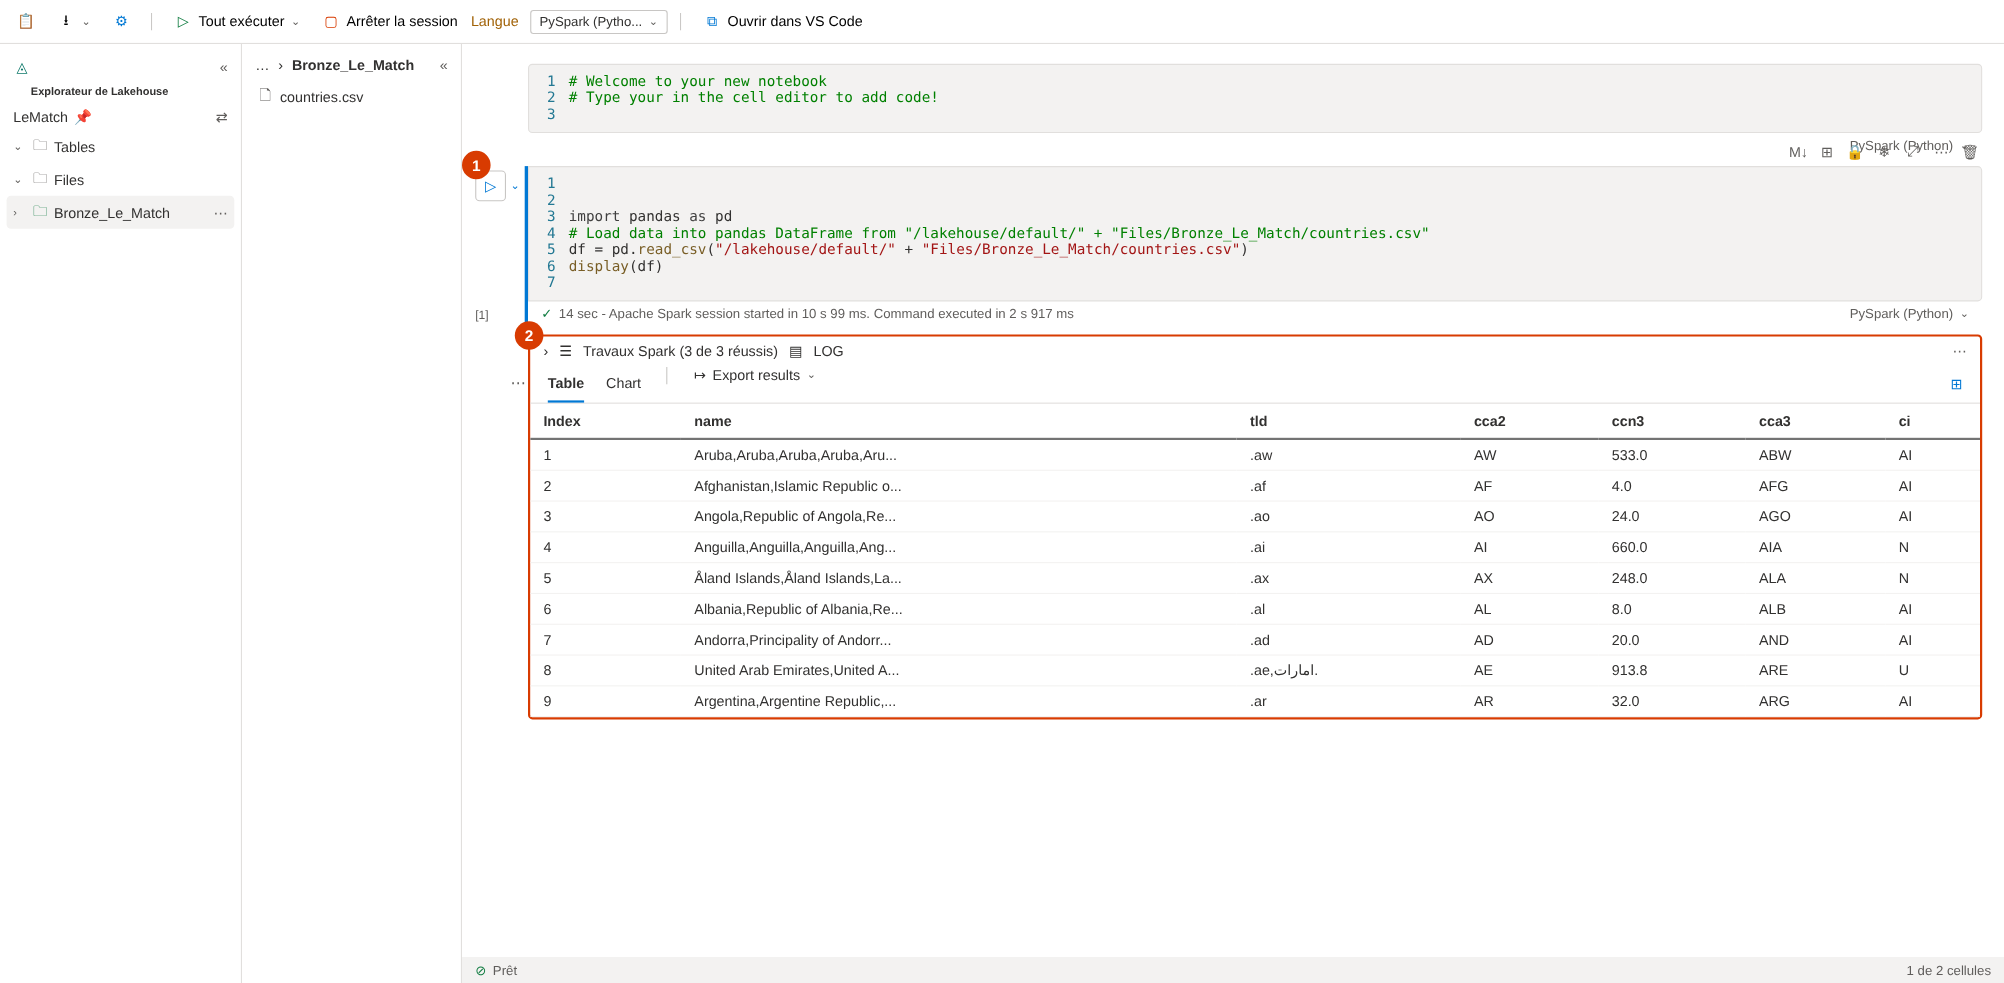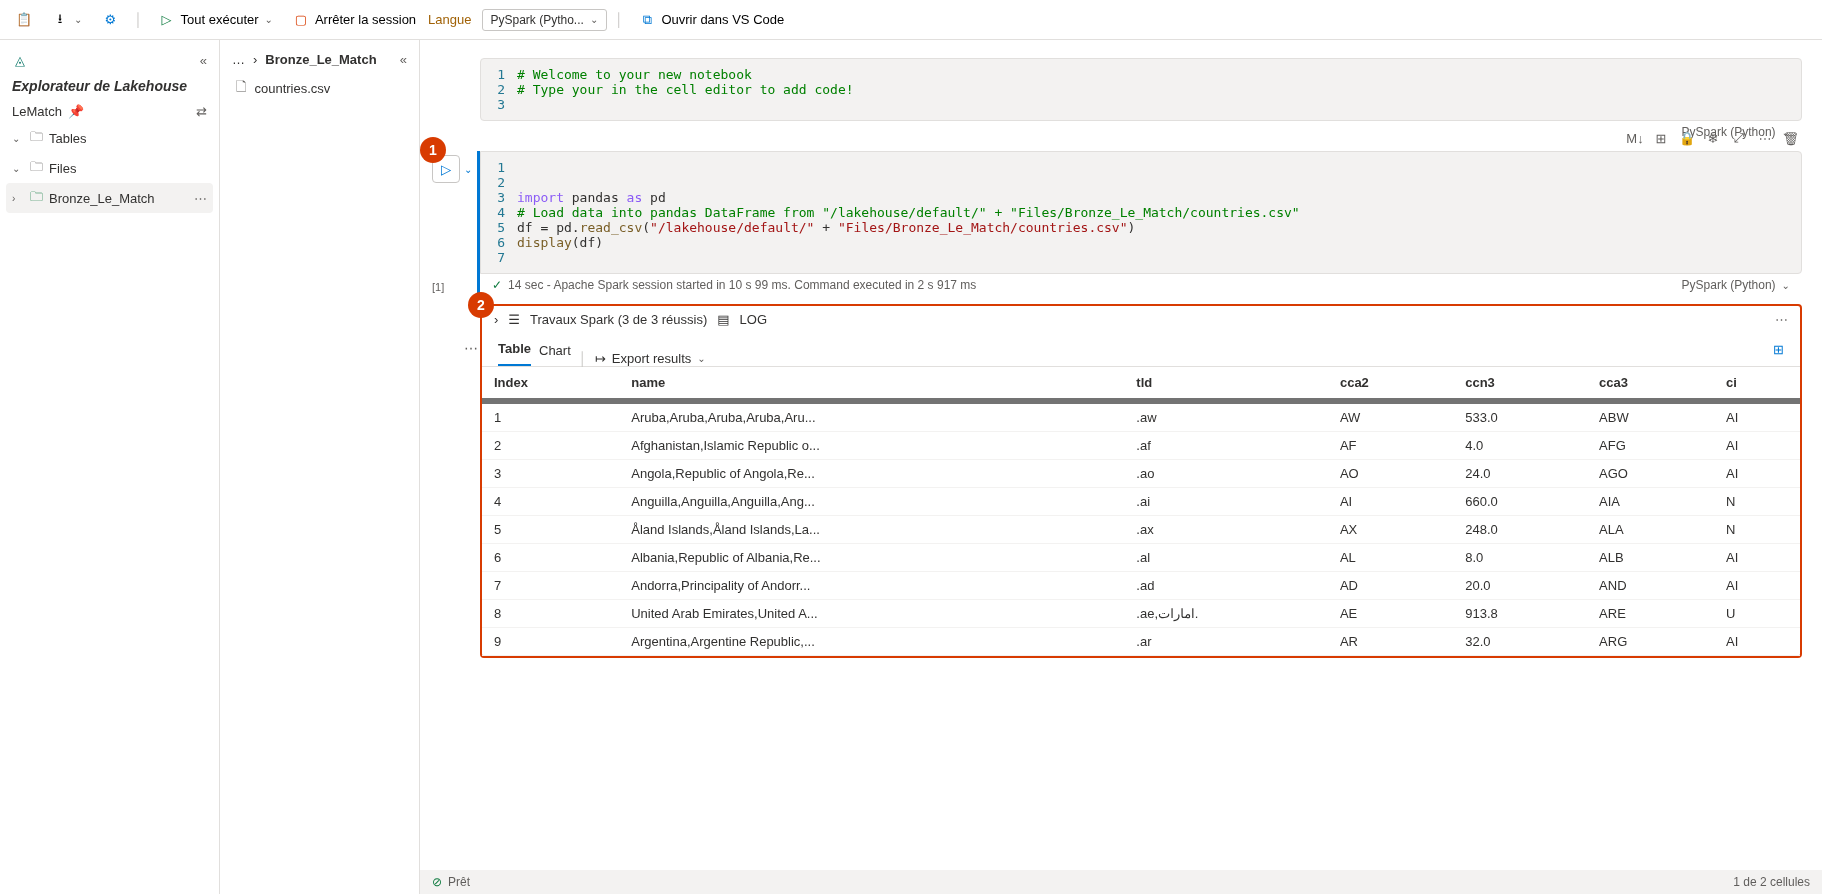--- a/index.html
+++ b/index.html
@@ -13,21 +13,21 @@
     .dropdown-box { border: 1px solid #c8c6c4; padding: 3px 8px; border-radius: 3px; display: flex; align-items: center; gap: 6px; font-size: 12px; min-width: 100px; }
     .icon { width: 16px; height: 16px; display: inline-flex; align-items: center; justify-content: center; }
     .chevron-down { font-size: 10px; color: #605e5c; }
     
     
     .main { display: flex; height: calc(100vh - 40px); }
     
     
     .sidebar-left { width: 220px; border-right: 1px solid #e1dfdd; display: flex; flex-direction: column; padding: 8px 0; }
     .sb-header-row { display: flex; align-items: center; justify-content: space-between; padding: 4px 12px; }
-    .sb-title { font-weight: 600; font-size: 14px; padding: 6px 12px; font-style: italic; }
+    .sb-title { font-weight: 600; font-size: 10px; padding: 6px 28px; }
     .sb-sub { display: flex; align-items: flex-start; justify-content: space-between; padding: 4px 12px; }
     .sb-sub-left { display: flex; align-items: center; gap: 6px; }
     .tree-item { display: flex; align-items: center; gap: 6px; padding: 4px 12px; cursor: pointer; }
     .tree-item.selected { background: #f3f2f1; border-radius: 4px; margin: 0 6px; padding: 4px 6px; justify-content: space-between; }
     .tree-item.selected .tree-left { display: flex; align-items: center; gap: 6px; }
     .chevron { font-size: 10px; color: #605e5c; width: 12px; }
     .folder-icon { color: #605e5c; }
     .pin-icon { color: #605e5c; }
     .swap-icon { color: #605e5c; }
     .lakehouse-icon { color: #0f7a6b; }
@@ -63,39 +63,39 @@
     
     .cell-toolbar { position: absolute; right: 0; top: -24px; display: flex; gap: 4px; }
     .cell-toolbar-btn { width: 22px; height: 22px; display: flex; align-items: center; justify-content: center; cursor: pointer; color: #605e5c; }
     
     
     .output-area { margin: 0 20px 0 60px; border: 2px solid #d83b01; border-radius: 4px; position: relative; }
     .output-header { display: flex; align-items: center; gap: 10px; padding: 6px 12px; font-size: 13px; justify-content: space-between; }
     .output-header-left { display: flex; align-items: center; gap: 10px; }
     .warning-text { font-family: Consolas, monospace; font-size: 12px; padding: 0 16px 8px; color: #323130; white-space: pre-wrap; word-break: break-word; }
     .output-tabs { display: flex; align-items: center; gap: 20px; padding: 0 16px; border-bottom: 1px solid #e1dfdd; justify-content: space-between; }
-    .output-tabs-left { display: flex; align-items: flex-end; gap: 8px; }
+    .output-tabs-left { display: flex; align-items: flex-start; gap: 20px; }
     .output-tab { padding: 8px 0; cursor: pointer; }
     .output-tab.active { border-bottom: 2px solid #0078d4; font-weight: 600; }
     
     .data-table { width: 100%; border-collapse: collapse; }
-    .data-table th { text-align: left; padding: 8px 12px; font-weight: 600; border-bottom: 6px solid #737373; }
+    .data-table th { text-align: left; padding: 8px 12px; font-weight: 600; border-bottom: 2px solid #737373; }
     .data-table td { padding: 6px 12px; border-bottom: 1px solid #f3f2f1; }
     .table-wrap { overflow-x: auto; max-height: 300px; }
     
     
     .circle-annotation { position: absolute; width: 26px; height: 26px; border-radius: 50%; background: #d83b01; color: #fff; display: flex; align-items: center; justify-content: center; font-weight: 700; font-size: 14px; z-index: 10; }
     
     
     .statusbar { height: 24px; background: #f3f2f1; display: flex; align-items: center; justify-content: space-between; padding: 0 12px; font-size: 12px; color: #605e5c; position: fixed; bottom: 0; left: 420px; right: 0; }
     .statusbar-left { display: flex; align-items: center; gap: 6px; }
     
     
     .c-comment { color: #008000; }
-    .c-keyword { color: #8b5cf6; }
+    .c-keyword { color: #404040; }
     .c-string { color: #a31515; }
     .c-func { color: #795e26; }
     
     .output-more { position: absolute; left: -18px; top: 34px; color: #605e5c; letter-spacing: -2px; font-size: 14px;}
   </style>
 </head>
 <body>
 
 <div class="toolbar">
   <button class="toolbar-btn">

